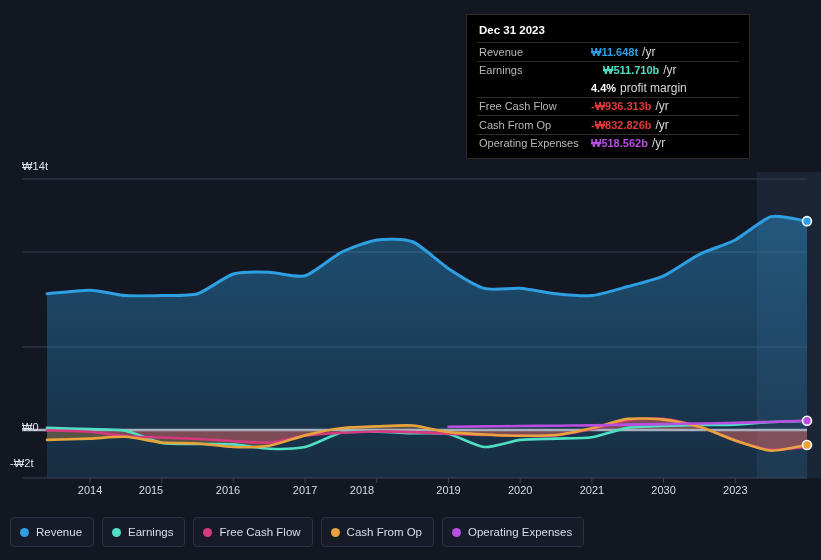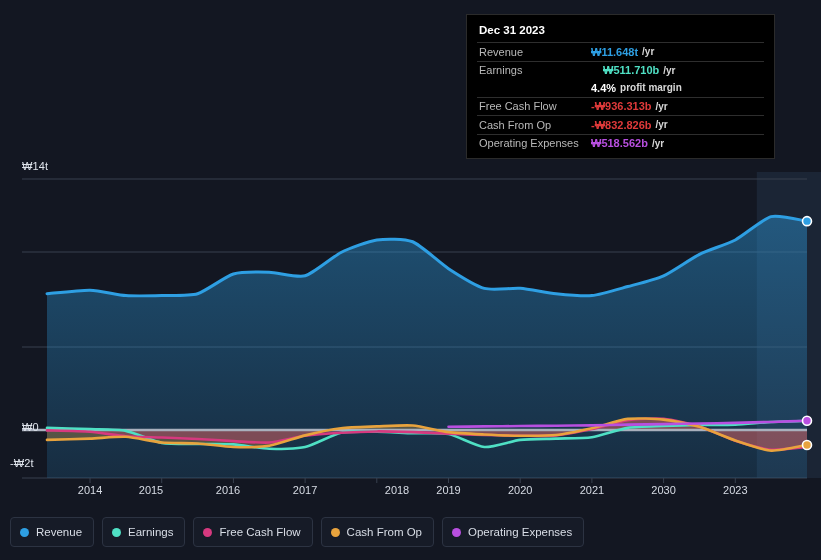--- a/index.html
+++ b/index.html
@@ -88,21 +88,21 @@
     font-size: 11.5px;
     color: #d9dee7;
     white-space: nowrap;
   }
 
   
   .tooltip {
     position: absolute;
     left: 466px;
     top: 14px;
-    width: 309px;
+    width: 284px;
     background: #000000;
     border: 1px solid #2b2b2b;
     box-sizing: border-box;
     padding: 8px 10px 6px 10px;
     z-index: 10;
   }
   .tt-date {
     font-size: 11.5px;
     font-weight: bold;
     color: #ffffff;
@@ -120,24 +120,24 @@
     font-size: 11px;
     color: #b9b9b9;
     white-space: nowrap;
   }
   .tt-val {
     font-size: 11px;
     font-weight: bold;
     white-space: nowrap;
   }
   .tt-suffix {
-    font-size: 10px;
+    font-size: 12px;
     color: #d8d8d8;
     margin-left: 4px;
-    font-weight: bold;
+    font-weight: normal;
     white-space: nowrap;
   }
   .tt-row.no-border { border-top: none; }
   .tt-margin-val {
     font-size: 11px;
     font-weight: bold;
     color: #ffffff;
     white-space: nowrap;
   }
 </style>
@@ -185,21 +185,21 @@
 
   <div class="y-label" id="y-top">₩14t</div>
   <div class="y-label" id="y-zero">₩0</div>
   <div class="y-label" id="y-neg">-₩2t</div>
 
   <div class="x-axis" id="x-axis">
       <div class="x-label" style="left: 90.0189px;">2014</div>
       <div class="x-label" style="left: 151px;">2015</div>
       <div class="x-label" style="left: 228px;">2016</div>
       <div class="x-label" style="left: 305.113px;">2017</div>
-      <div class="x-label" style="left: 397px;">2018</div>
+      <div class="x-label" style="left: 362px;">2018</div>
       <div class="x-label" style="left: 448.509px;">2019</div>
       <div class="x-label" style="left: 520.208px;">2020</div>
       <div class="x-label" style="left: 591.906px;">2021</div>
       <div class="x-label" style="left: 663.604px;">2030</div>
       <div class="x-label" style="left: 735.302px;">2023</div>
     </div>
 
   <div class="legend" id="legend">
       <div class="legend-item">
         <span class="legend-dot" style="background: rgb(46, 159, 227);"></span>

